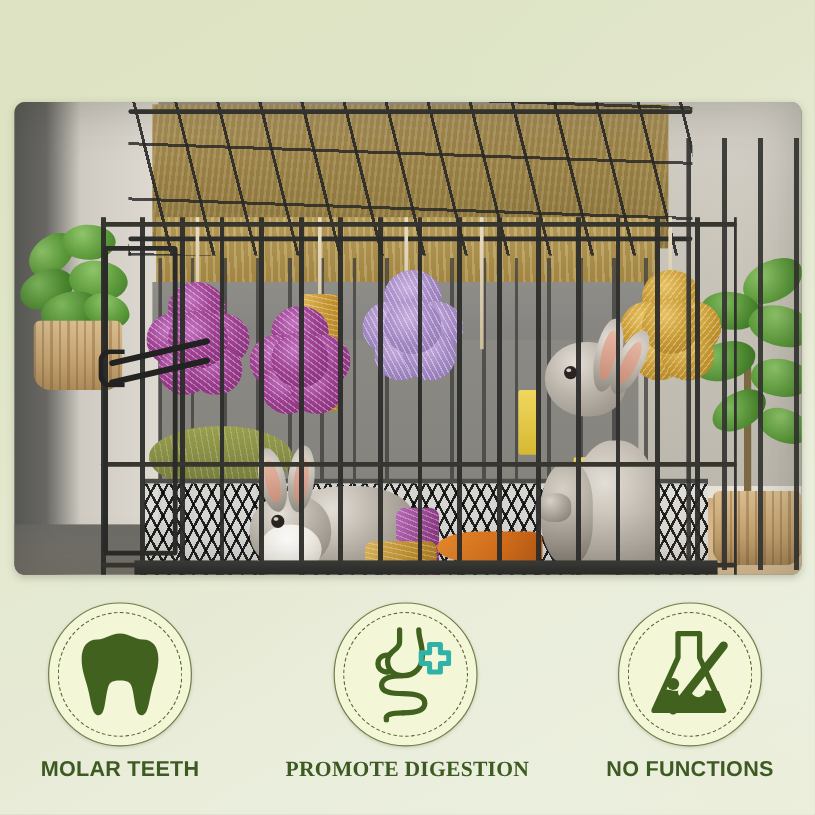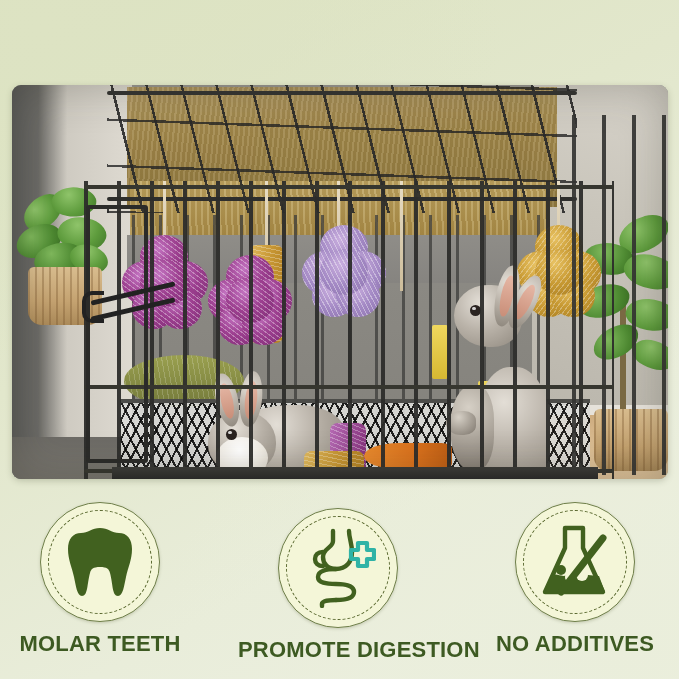--- a/index.html
+++ b/index.html
@@ -161,21 +161,21 @@
     background:#f4f6d8;
     border:1.6px solid #6f7f4a;
     box-shadow:0 1px 3px rgba(90,100,60,.25);
   }
   .circle::before{
     content:"";position:absolute;left:7px;top:7px;right:7px;bottom:7px;
     border-radius:50%;border:1.8px dashed #59682f;
   }
   .circle svg{position:absolute;left:50%;top:50%;transform:translate(-50%,-50%);}
   .flabel{
-    margin-top:9px;font-size:22px;font-weight:bold;letter-spacing:.2px;
+    margin-top:9px;font-size:18px;font-weight:bold;letter-spacing:.2px;
     color:#3d5a22;white-space:nowrap;
   }
 </style>
 </head>
 <body>
 
 <div id="page">
 
 
   <div class="photo">
@@ -319,21 +319,21 @@
 
     <div class="feature" style="left:0px;top:6px;">
       <div class="circle">
         <svg width="72" height="76" viewBox="0 0 72 76">
           <path d="M36 4C28 4 24 9 17 9 9 9 4 15 4 25c0 11 4 18 6 28 2 9 3 19 8 19 6 0 5-12 8-23 1-4 3-6 10-6s9 2 10 6c3 11 2 23 8 23 5 0 6-10 8-19 2-10 6-17 6-28 0-10-5-16-13-16-7 0-11-5-19-5z" fill="#41611f"></path>
         </svg>
       </div>
       <div class="flabel">MOLAR TEETH</div>
     </div>
 
-    <div class="feature" style="left:238px;top:12px;">
+    <div class="feature" style="left:238px;top:6px;font-family:Liberation Serif, serif;">
       <div class="circle">
         <svg width="76" height="80" viewBox="0 0 76 80">
           <g fill="none" stroke="#41611f" stroke-width="4.4" stroke-linecap="round" stroke-linejoin="round">
             <path d="M33 3v10c0 7-10 7-10 16 0 7 5 12 13 12 10 0 16-7 16-17 0-9-3-14-3-21"></path>
             <path d="M23 24c-5 0-8 3-8 7s3 7 8 7"></path>
             <path d="M36 41c-10 0-18 2-18 8s8 7 18 7 18 2 18 8-8 8-18 8"></path>
             <path d="M36 72c-8 0-14 1-14 4"></path>
             <path d="M22 76v2"></path>
           </g>
           <g>
@@ -351,17 +351,17 @@
             <path d="M28 4h18v20l20 44H8l20-44z"></path>
           </g>
           <path d="M14 52h48l6 16H8z" fill="#41611f"></path>
           <path d="M14 52c6-4 10 2 16-1 7-3 10 4 16 1 5-2 10 0 16 0v16H8z" fill="#41611f"></path>
           <circle cx="24" cy="46" r="5" fill="#41611f"></circle>
           <circle cx="32" cy="53" r="4" fill="#f4f6d8"></circle>
           <circle cx="45" cy="51" r="6" fill="#f4f6d8"></circle>
           <line x1="24" y1="68" x2="66" y2="14" stroke="#41611f" stroke-width="7" stroke-linecap="round"></line>
         </svg>
       </div>
-      <div class="flabel">NO ADDITIVES</div>
+      <div class="flabel">NO FUNCTIONS</div>
     </div>
 
   </div>
 </div>
 
 </body></html>

